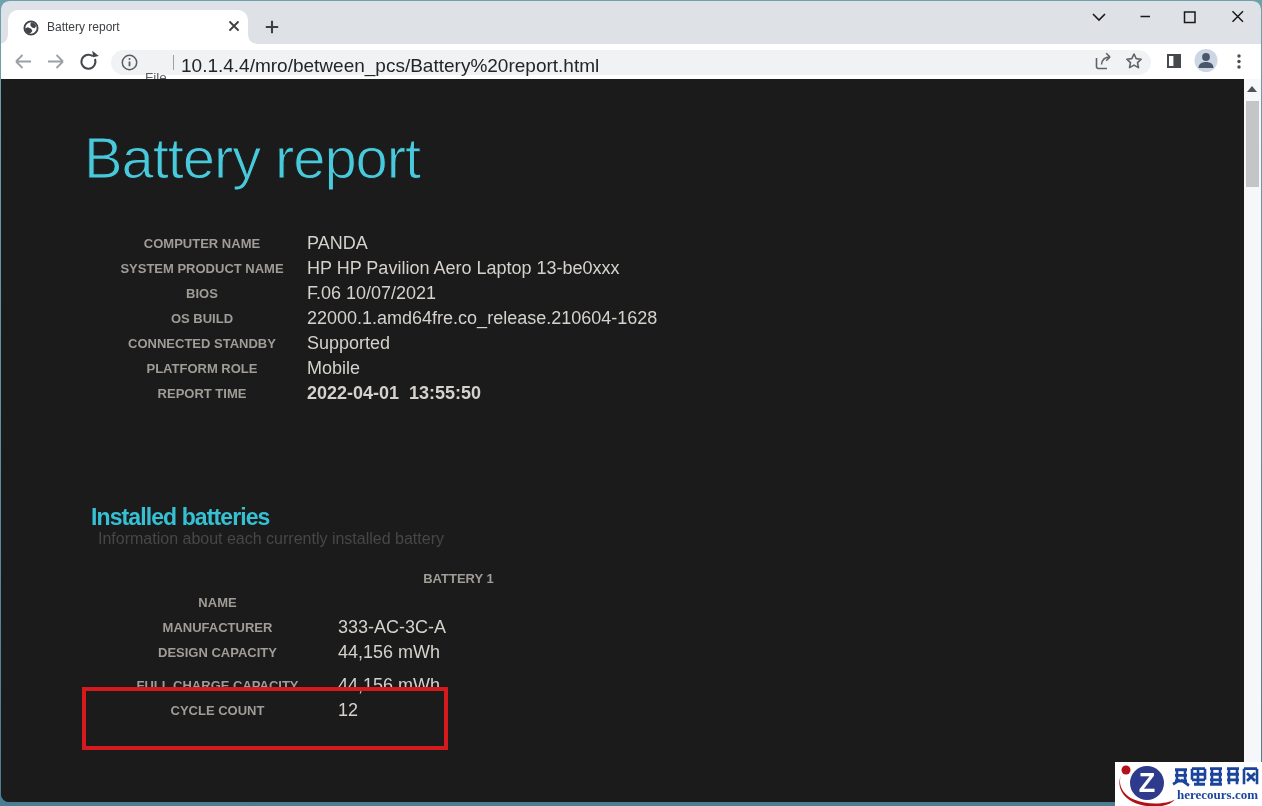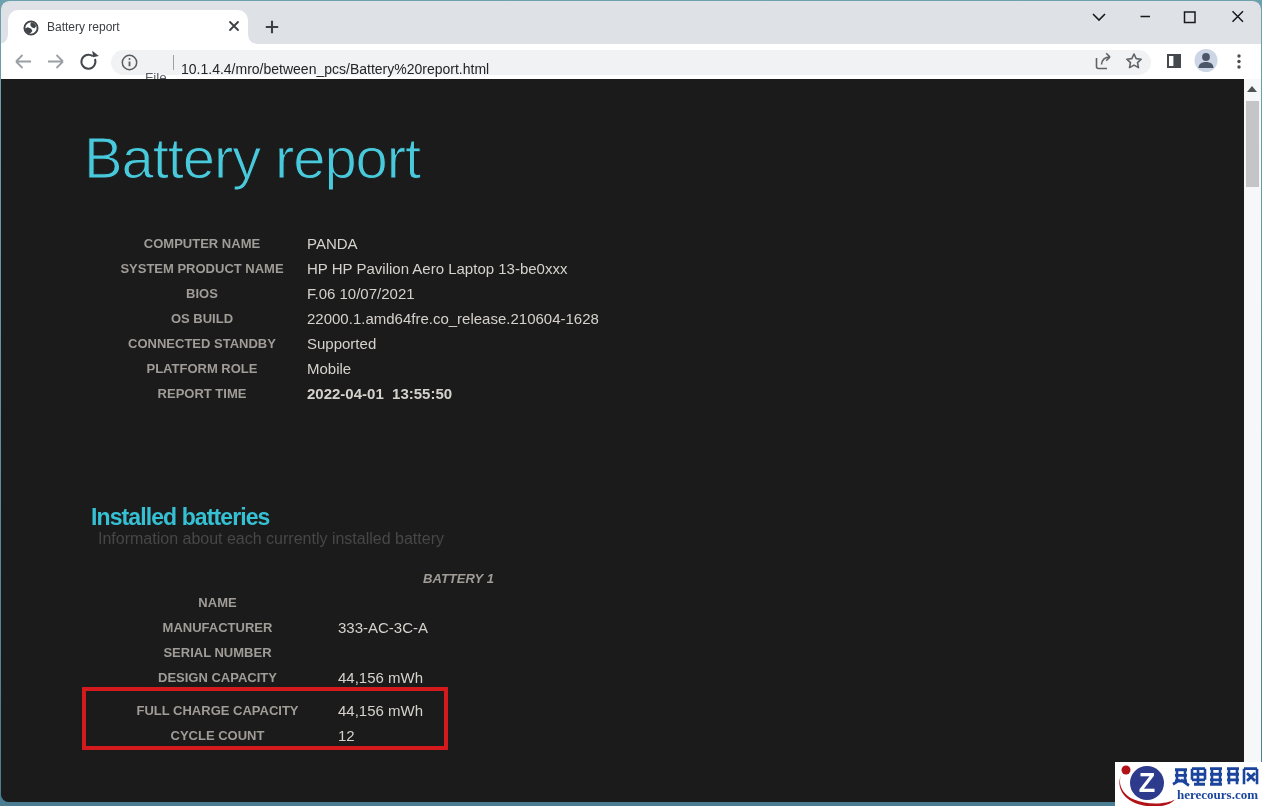--- a/index.html
+++ b/index.html
@@ -36,46 +36,46 @@
   .newtab { position:absolute; left:263px; top:18px; }
   .winbtns { position:absolute; top:0; right:0; }
   .toolbar { position:relative; height:35px; background:#ffffff; flex:none; }
   .omnibox {
     position:absolute; left:110px; top:6px; width:1040px; height:25px;
     border-radius:13px; background:#f0f2f4;
   }
   .omni-info { position:absolute; left:10px; top:3.5px; }
   .omni-file { position:absolute; left:34px; top:20px; font-size:13.5px; color:#5a5e63; }
   .omni-sep { position:absolute; left:62px; top:5px; width:1px; height:15px; background:#9aa0a6; }
-  .omni-url { position:absolute; left:70px; top:11px; font-size:14px; color:#232528; }
+  .omni-url { position:absolute; left:70px; top:5px; font-size:19px; color:#232528; }
   .content { position:relative; flex:1; background:#1b1b1b; overflow:hidden; }
   .scroll { position:absolute; right:0; top:0; bottom:0; width:17px; background:#f6f7f8; }
   .scroll .thumb { position:absolute; left:2px; width:13px; top:22px; height:86px; background:#c3c5c7; }
   .scroll .up { position:absolute; left:3px; top:7px; width:0; height:0;
      border-left:5.5px solid transparent; border-right:5.5px solid transparent; border-bottom:6px solid #4e5256; }
   h1 {
     position:absolute; left:83px; top:45px;
     font-size:58px; font-weight:400; letter-spacing:-1.1px;
     color:#48cadc; -webkit-text-stroke:1.1px #1b1b1b;
   }
   .tbl { position:absolute; left:96px; }
   .tbl .row { height:25px; line-height:25px; white-space:nowrap; }
   .tbl .lab { display:inline-block; font-size:13px; font-weight:bold; color:#a09c97; vertical-align:top;text-align:center; }
-  .tbl .val { display:inline-block; font-size:15px; color:#d5d2cd; vertical-align:top; }
+  .tbl .val { display:inline-block; font-size:18px; color:#d5d2cd; vertical-align:top; }
   .tbl1 { top:152px; }
   .tbl1 .lab { width:210px; }
   h2 {
     position:absolute; left:90px; top:425px;
     font-size:23px; font-weight:bold; letter-spacing:-0.9px;
     color:#35c0d4;
   }
   .sub { position:absolute; left:97px; top:451px; font-size:16px; color:#474747; }
   .tbl2 { top:488px; }
   .tbl2 .lab { width:241px; }
-  .tbl2 .hdr { height:23px; line-height:23px;font-style:italic; }
+  .tbl2 .hdr { height:23px; line-height:23px; }
   .tbl2 .hdr .lab { width:241px; }
   .gap8 { margin-top:8px; }
   .redbox {
     position:absolute; left:81px; top:608px; width:366px; height:63px;
     border:4px solid #d41a1c;
   }
   .wm {
     position:absolute; right:0; bottom:0; width:147px; height:44px;
     background:#ffffff; z-index:50;
   }
@@ -151,21 +151,20 @@
       <div class="row"><span class="lab">CONNECTED STANDBY</span><span class="val">Supported</span></div>
       <div class="row"><span class="lab">PLATFORM ROLE</span><span class="val">Mobile</span></div>
       <div class="row"><span class="lab">REPORT TIME</span><span class="val" style="font-weight:bold">2022-04-01&nbsp; 13:55:50</span></div>
     </div>
     <h2>Installed batteries</h2>
     <div class="sub">Information about each currently installed battery</div>
     <div class="tbl tbl2">
       <div class="row hdr"><span class="lab"></span><span class="lab">BATTERY 1</span></div>
       <div class="row"><span class="lab">NAME</span><span class="val"></span></div>
       <div class="row"><span class="lab">MANUFACTURER</span><span class="val">333-AC-3C-A</span></div>
-      <div class="row"><span class="lab">SERIAL NUMBER</span><span class="val"></span></div>
       <div class="row"><span class="lab">DESIGN CAPACITY</span><span class="val">44,156 mWh</span></div>
       <div class="row gap8"><span class="lab">FULL CHARGE CAPACITY</span><span class="val">44,156 mWh</span></div>
       <div class="row"><span class="lab">CYCLE COUNT</span><span class="val">12</span></div>
     </div>
     <div class="redbox"></div>
     <div class="scroll">
       <span class="up"></span>
       <span class="thumb"></span>
     </div>
   </div>

